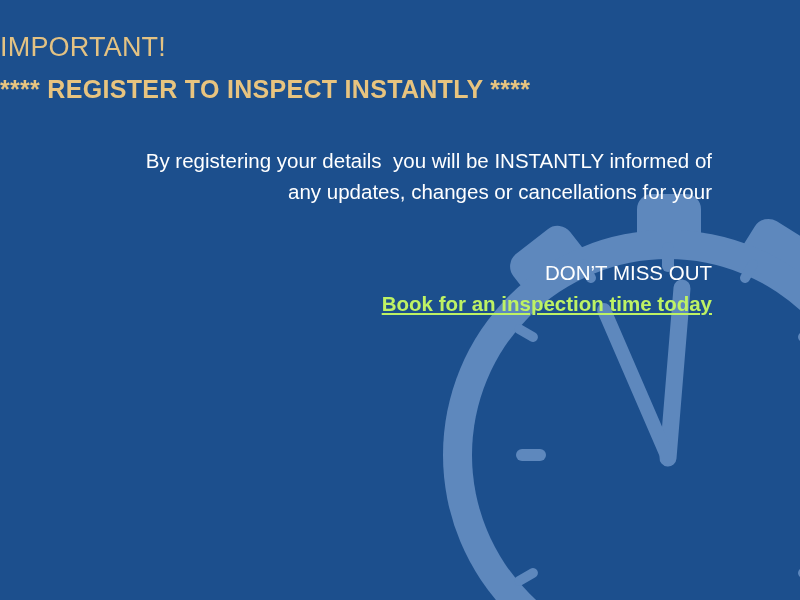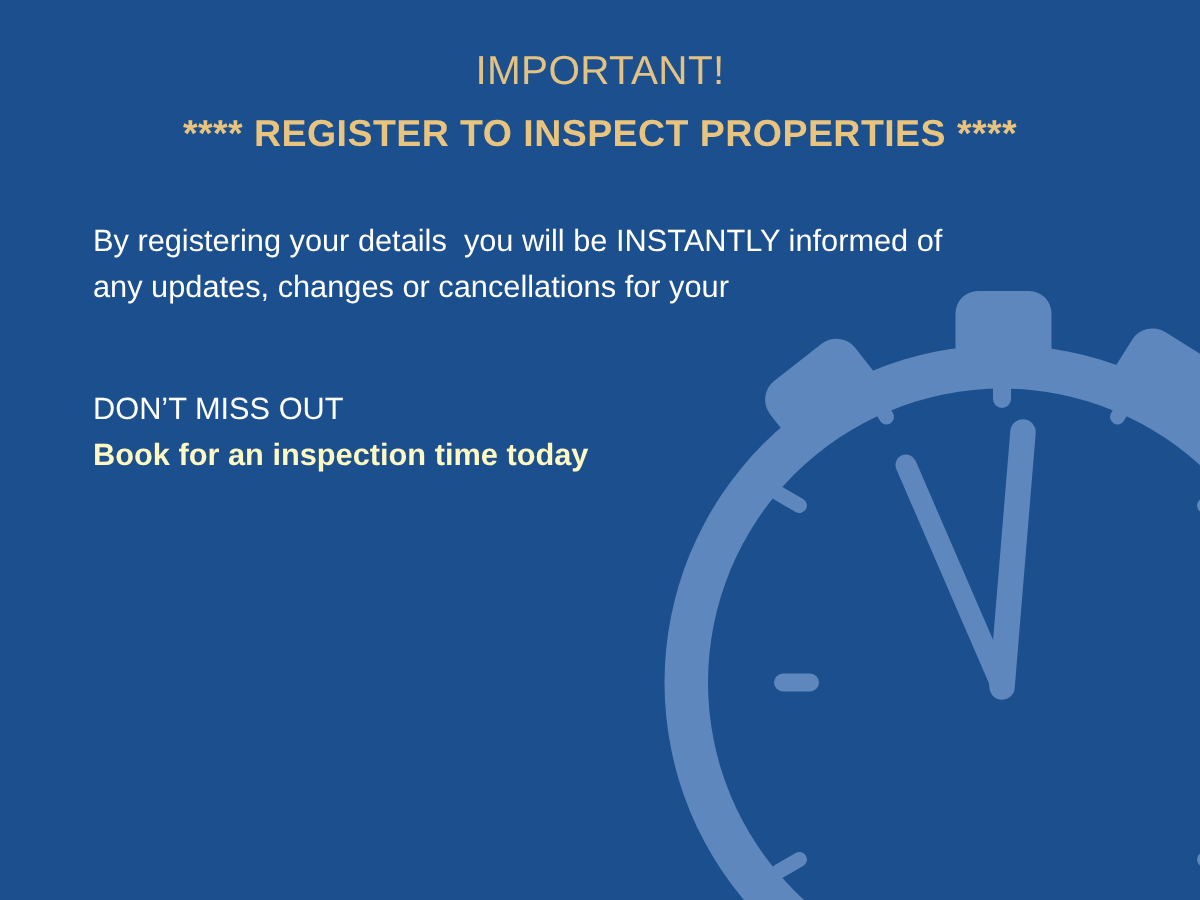--- a/index.html
+++ b/index.html
@@ -35,21 +35,21 @@
     top: 0;
     width: 800px;
     height: 600px;
   }
 
   .title-block {
     position: absolute;
     left: 0;
     top: 30px;
     width: 800px;
-    text-align: center;
+    text-align: left;
   }
   .title-main {
     display: block;
     color: #e3c283;
     font-size: 27px;
     font-weight: normal;
     letter-spacing: 0.2px;
     line-height: 34px;
   }
   .title-sub {
@@ -57,40 +57,42 @@
     margin-top: 9px;
     color: #e8c47f;
     font-size: 25px;
     font-weight: bold;
     letter-spacing: 0.3px;
     line-height: 32px;
   }
 
   .body-block {
     position: absolute;
-    left: 62px;
+    left: 52px;
     top: 145px;
     width: 660px;
+    text-align: right;
   }
   .para {
     margin: 0 0 26px 0;
   }
   .para:last-child { margin-bottom: 0; margin-top: 10px; }
 
   .line {
     display: block;
     color: #ffffff;
     font-size: 20.5px;
     font-weight: normal;
     line-height: 31px;
     white-space: pre;
   }
   .line.gold {
-    color: #fef9c3;
+    color: #bef264;
     font-weight: bold;
+    text-decoration: underline;
   }
 
   .spacer-a { height: 4px; }
   .spacer-b { height: 10px; }
 </style>
 </head>
 <body>
 
 <div id="slide">
 
@@ -148,21 +150,21 @@
         <line x1="668" y1="458" x2="682" y2="288" stroke-width="17"></line>
         <line x1="668" y1="458" x2="604" y2="310" stroke-width="14"></line>
       </g>
     </g>
   </svg>
 
   <div id="content">
 
     <div class="title-block">
       <span class="title-main">IMPORTANT!</span>
-      <span class="title-sub">****  REGISTER TO INSPECT PROPERTIES ****</span>
+      <span class="title-sub">****  REGISTER TO INSPECT INSTANTLY ****</span>
     </div>
 
     <div class="body-block">
 
       <p class="para">
         <span class="line">By registering your details  you will be INSTANTLY informed of</span>
         <span class="line">any updates, changes or cancellations for your</span>
       </p>
 
       <div class="spacer-a"></div>

